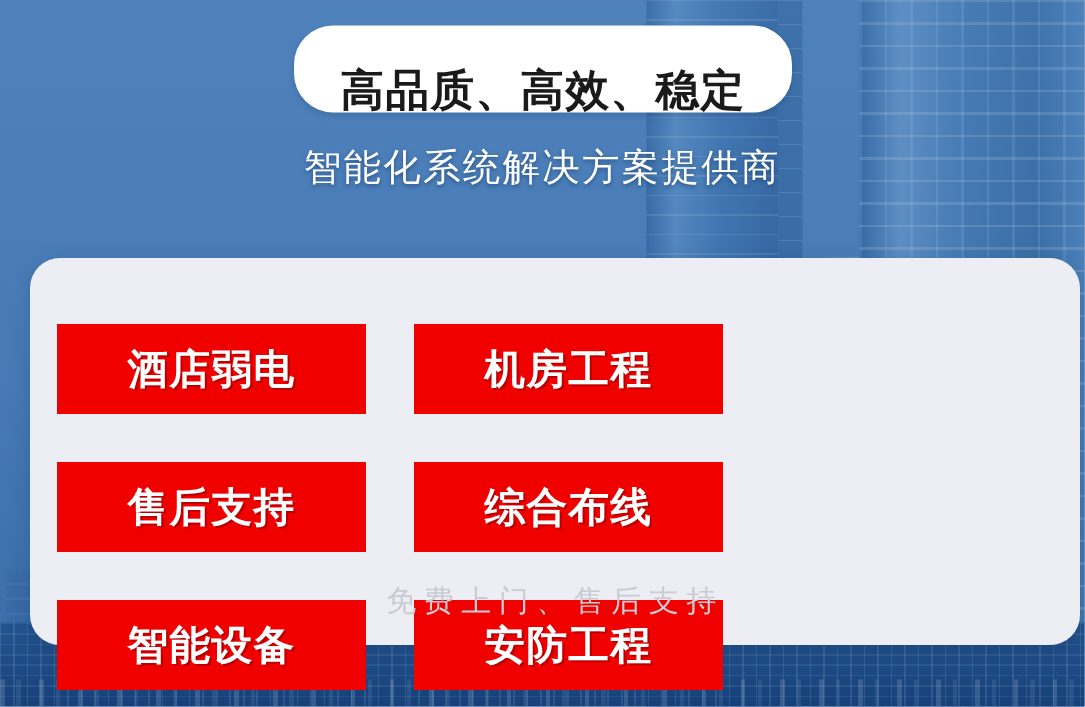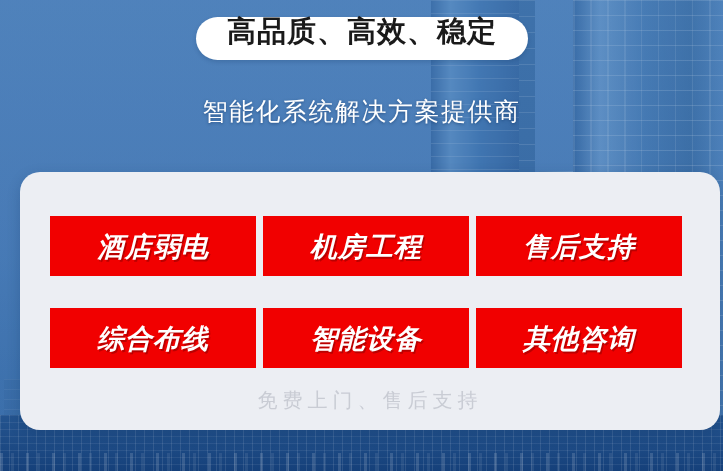--- a/index.html
+++ b/index.html
@@ -128,25 +128,25 @@
     inset: 0;
     background: linear-gradient(180deg, rgba(74,127,185,.42) 0%, rgba(60,112,173,.30) 55%, rgba(28,72,128,.25) 100%);
   }
 
   
   .headline-pill {
     position: absolute;
     left: 196px;
     top: 17px;
     width: 332px;
-    height: 43px;
+    height: 58px;
     background: #ffffff;
     border-radius: 26px;
     display: flex;
-    align-items: flex-start;
+    align-items: flex-end;
     justify-content: center;
     box-shadow: 0 2px 4px rgba(10,40,80,.18);
   }
   .headline-pill span {
     font-size: 29px;
     font-weight: bold;
     color: #1a1a1a;
     letter-spacing: 1px;
     line-height: 1;
   }
@@ -172,27 +172,26 @@
     top: 172px;
     width: 700px;
     height: 258px;
     background: #eceef3;
     border-radius: 20px;
     box-shadow: 0 4px 14px rgba(10,40,80,.20);
   }
 
   .btn-grid {
     position: absolute;
-    left: 30px;
+    left: 18px;
     top: 44px;
     width: 664px;
     display: flex;
     flex-wrap: wrap;
-    gap: 32px 7px;
-    font-style: italic;
+    gap: 32px 32px;
   }
   .svc-btn {
     width: 206px;
     height: 60px;
     background: #f10000;
     display: flex;
     align-items: center;
     justify-content: center;
     cursor: pointer;
   }
@@ -258,20 +257,20 @@
       <div class="svc-btn">
         <span>售后支持</span>
       </div>
       <div class="svc-btn">
         <span>综合布线</span>
       </div>
       <div class="svc-btn">
         <span>智能设备</span>
       </div>
       <div class="svc-btn">
-        <span>其他咨询</span>
+        <span>安防工程</span>
       </div>
     </div>
 
     <div class="card-footer">免费上门、售后支持</div>
   </div>
 
 </div>
 
 </body></html>

